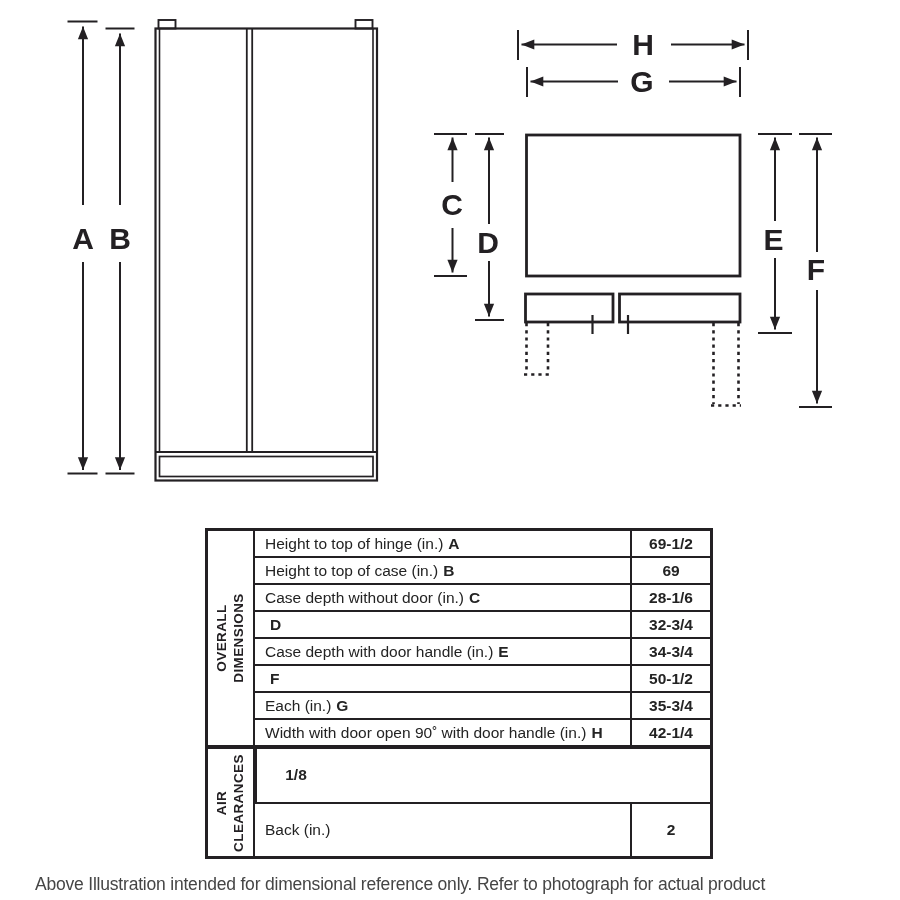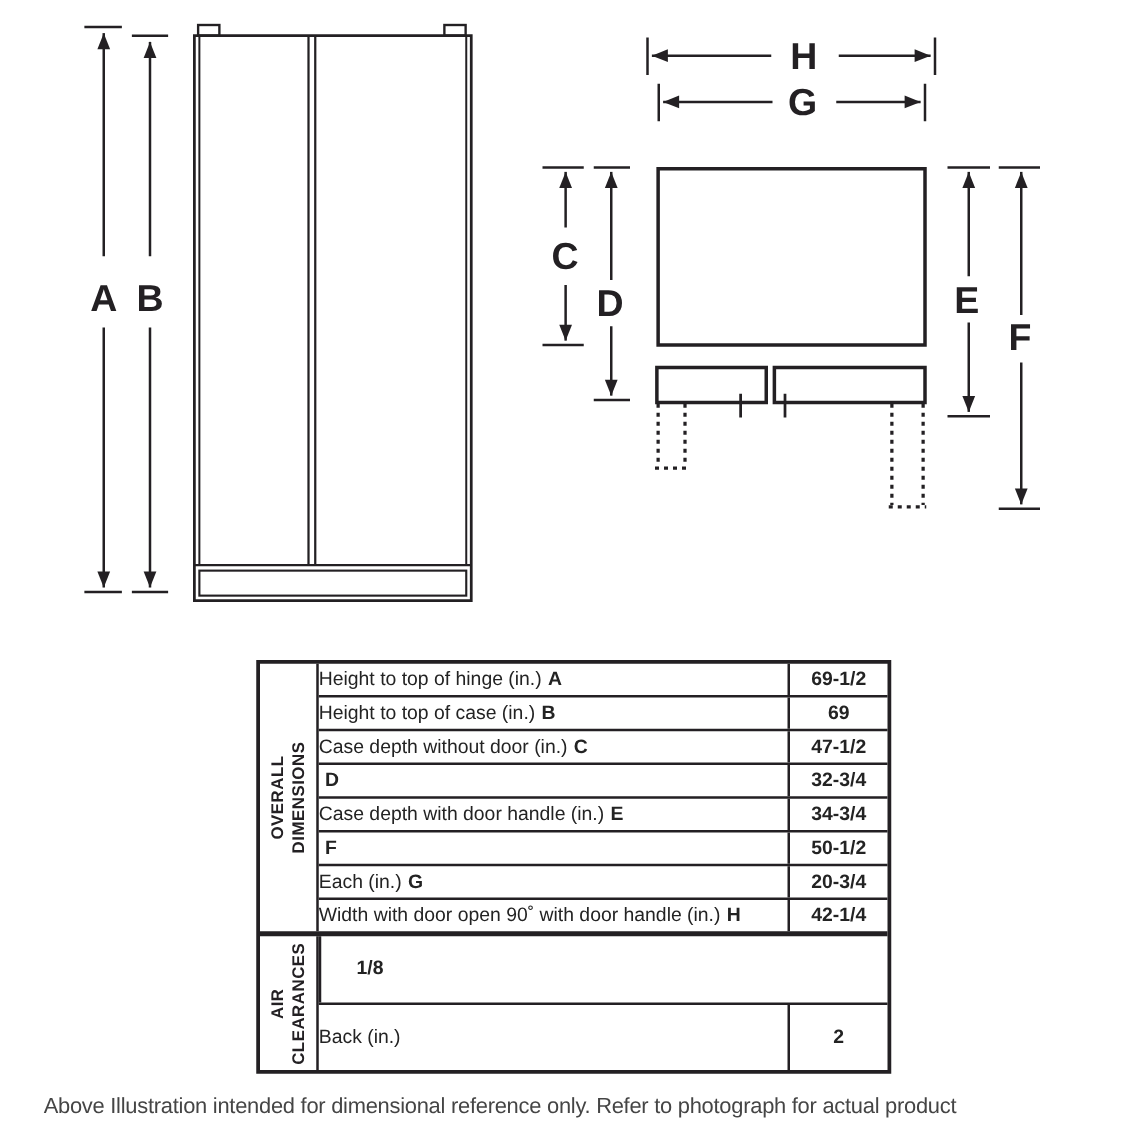--- a/index.html
+++ b/index.html
@@ -51,20 +51,21 @@
     white-space: pre-line;
     color: #232023;
   }
   .t-rows { flex: 1; display: flex; flex-direction: column; min-width: 0; }
   .t-row { flex: 1; display: flex; border-bottom: 2px solid #232023; min-height: 0; }
   .t-row:last-child { border-bottom: none; gap: 24px; }
   .t-desc {
     flex: 1;
     display: flex;
     align-items: center;
+    padding-left: 10px;
     font-size: 15.5px;
     white-space: nowrap;
     overflow: hidden;
   }
   .t-letter { font-weight: bold; margin-left: 5px; }
   .t-val {
     width: 78px;
     flex: none;
     border-left: 2.5px solid #232023;
     display: flex;
@@ -201,21 +202,21 @@
               <span>Height to top of case (in.)</span>
               <b class="t-letter">B</b>
             </div>
           <div class="t-val">69</div>
         </div>
         <div class="t-row">
           <div class="t-desc">
               <span>Case depth without door (in.)</span>
               <b class="t-letter">C</b>
             </div>
-          <div class="t-val">47-1/2</div>
+          <div class="t-val">28-1/6</div>
         </div>
         <div class="t-row">
           <div class="t-desc">
               <b class="t-letter">D</b>
             </div>
           <div class="t-val">32-3/4</div>
         </div>
         <div class="t-row">
           <div class="t-desc">
               <span>Case depth with door handle (in.)</span>
@@ -227,21 +228,21 @@
           <div class="t-desc">
               <b class="t-letter">F</b>
             </div>
           <div class="t-val">50-1/2</div>
         </div>
         <div class="t-row">
           <div class="t-desc">
               <span>Each (in.)</span>
               <b class="t-letter">G</b>
             </div>
-          <div class="t-val">20-3/4</div>
+          <div class="t-val">35-3/4</div>
         </div>
         <div class="t-row">
           <div class="t-desc">
               <span>Width with door open 90˚ with door handle (in.)</span>
               <b class="t-letter">H</b>
             </div>
           <div class="t-val">42-1/4</div>
         </div>
       </div>
     </div>

